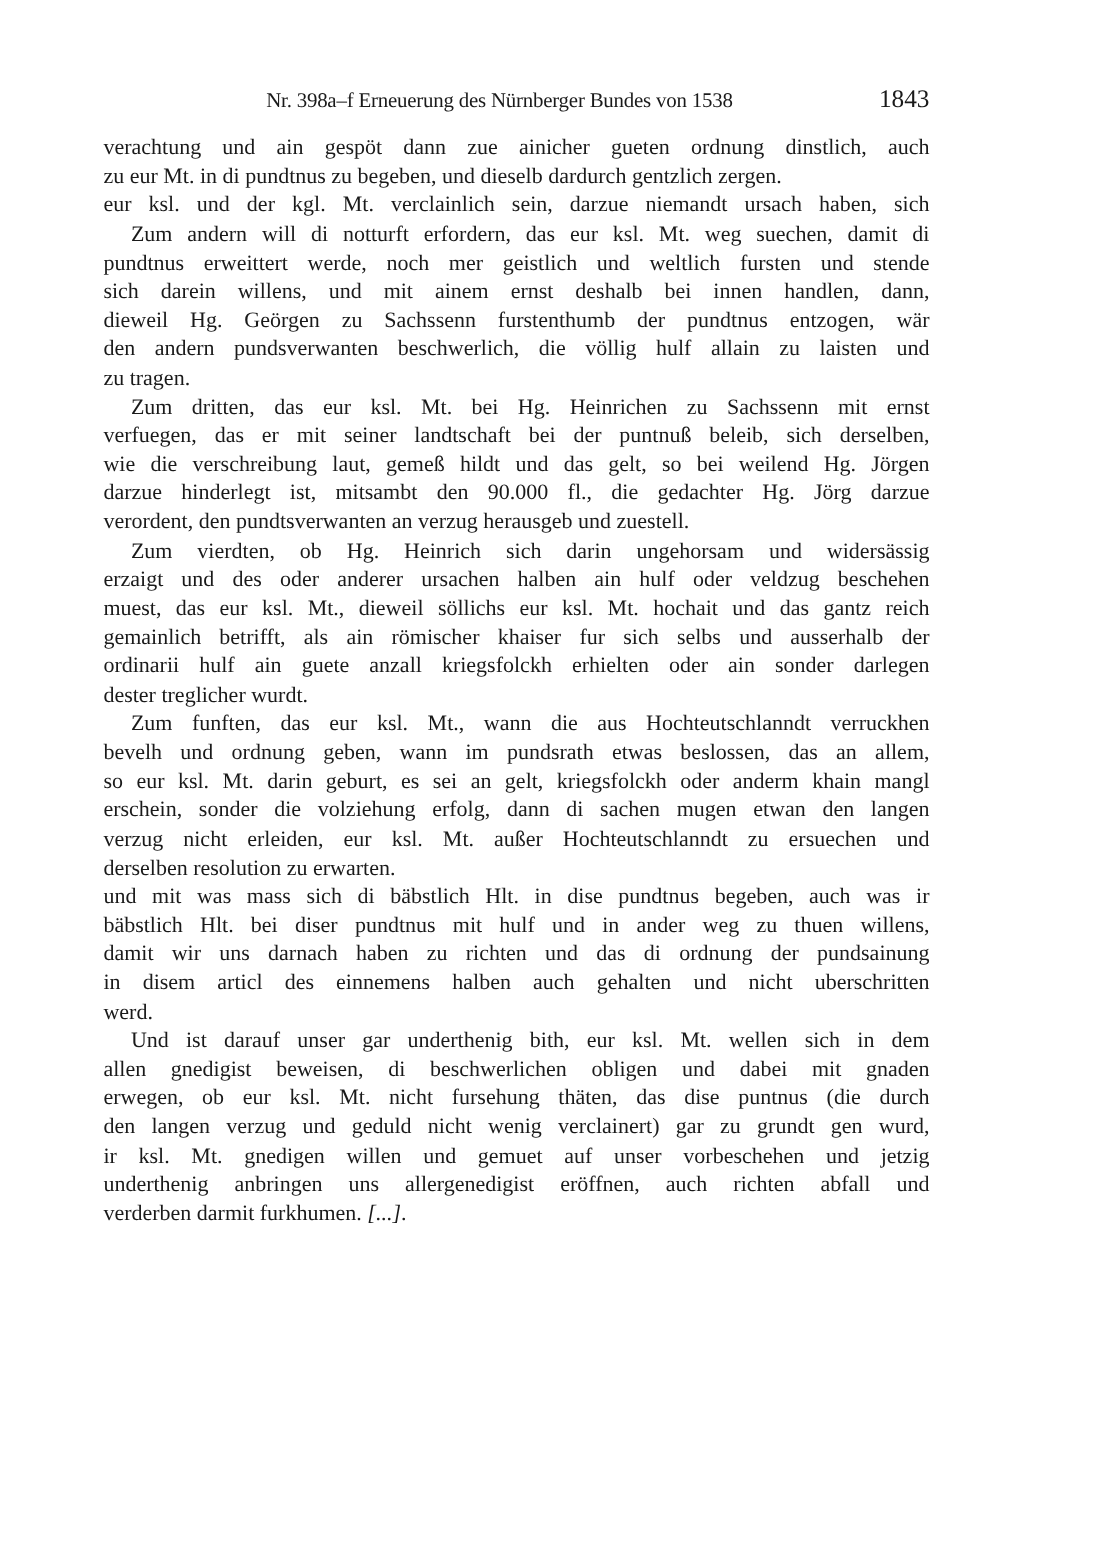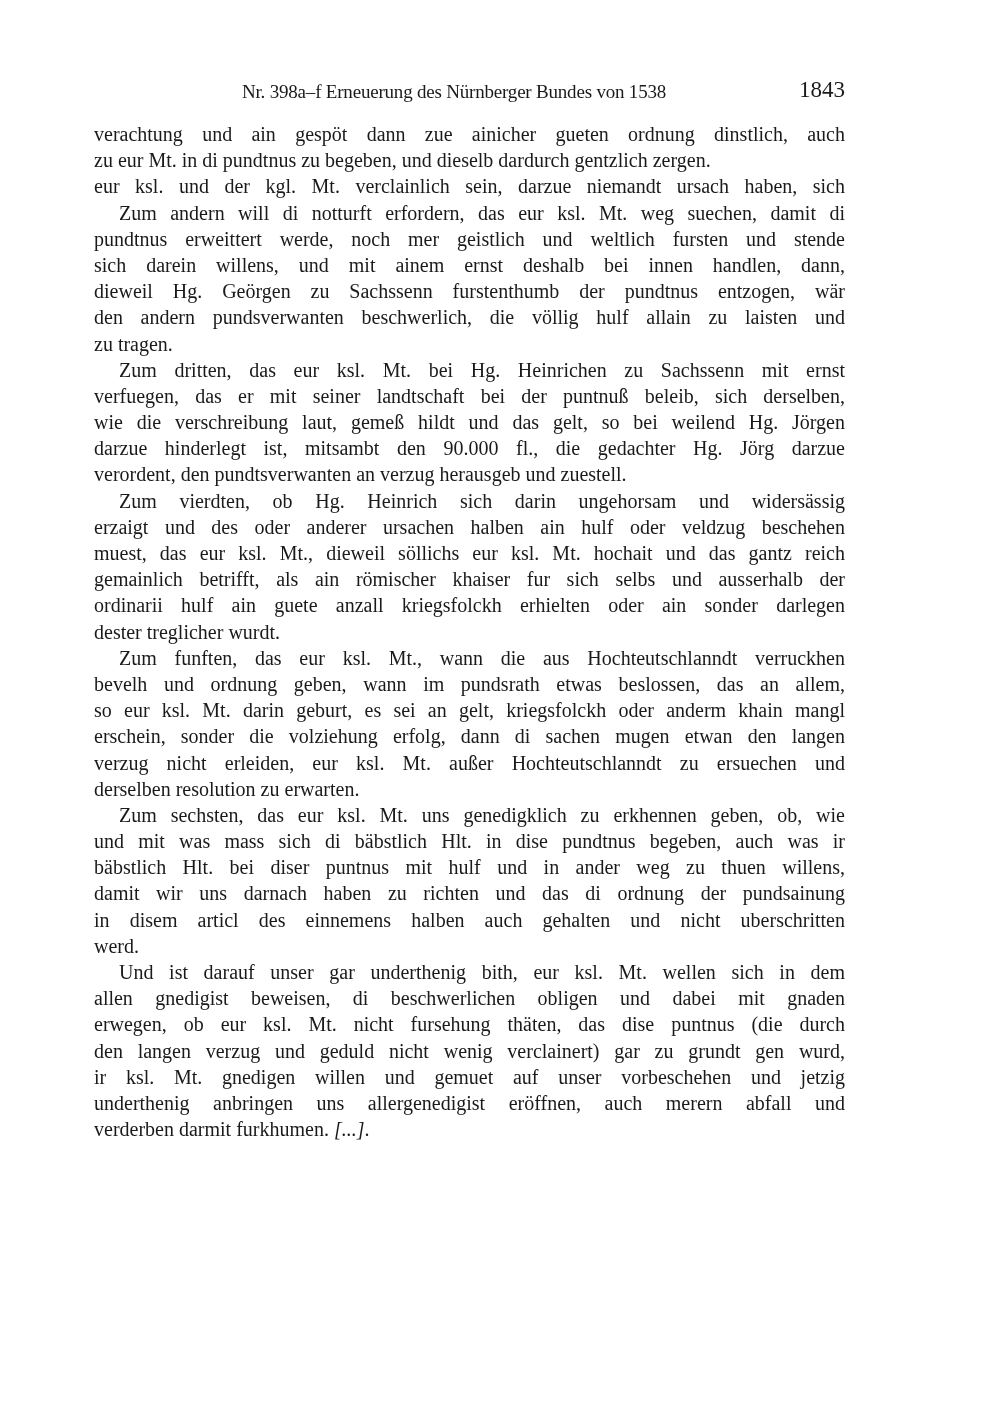--- a/index.html
+++ b/index.html
@@ -117,32 +117,31 @@
     <div class="paragraph">
       <span class="line indent">Zum funften, das eur ksl. Mt., wann die aus Hochteutschlanndt verruckhen</span>
       <span class="line">bevelh und ordnung geben, wann im pundsrath etwas beslossen, das an allem,</span>
       <span class="line">so eur ksl. Mt. darin geburt, es sei an gelt, kriegsfolckh oder anderm khain mangl</span>
       <span class="line">erschein, sonder die volziehung erfolg, dann di sachen mugen etwan den langen</span>
       <span class="line">verzug nicht erleiden, eur ksl. Mt. außer Hochteutschlanndt zu ersuechen und</span>
       <span class="line last">derselben resolution zu erwarten.</span>
     </div>
 
     <div class="paragraph">
-      <span class="line indent">Zum sechsten, das eur ksl. Mt. uns genedigklich zu erkhennen geben, ob, wie</span>
       <span class="line">und mit was mass sich di bäbstlich Hlt. in dise pundtnus begeben, auch was ir</span>
-      <span class="line">bäbstlich Hlt. bei diser puntnus mit hulf und in ander weg zu thuen willens,</span>
+      <span class="line">bäbstlich Hlt. bei diser pundtnus mit hulf und in ander weg zu thuen willens,</span>
       <span class="line">damit wir uns darnach haben zu richten und das di ordnung der pundsainung</span>
       <span class="line">in disem articl des einnemens halben auch gehalten und nicht uberschritten</span>
       <span class="line last">werd.</span>
     </div>
 
     <div class="paragraph">
       <span class="line indent">Und ist darauf unser gar underthenig bith, eur ksl. Mt. wellen sich in dem</span>
       <span class="line">allen gnedigist beweisen, di beschwerlichen obligen und dabei mit gnaden</span>
       <span class="line">erwegen, ob eur ksl. Mt. nicht fursehung thäten, das dise puntnus (die durch</span>
       <span class="line">den langen verzug und geduld nicht wenig verclainert) gar zu grundt gen wurd,</span>
       <span class="line">ir ksl. Mt. gnedigen willen und gemuet auf unser vorbeschehen und jetzig</span>
-      <span class="line">underthenig anbringen uns allergenedigist eröffnen, auch merern abfall und</span>
+      <span class="line">underthenig anbringen uns allergenedigist eröffnen, auch richten abfall und</span>
       <span class="line last"><span>verderben darmit furkhumen.</span> <span class="italic">[...]</span><span>.</span></span>
     </div>
 
   </div>
 </div>
 
 </body></html>

